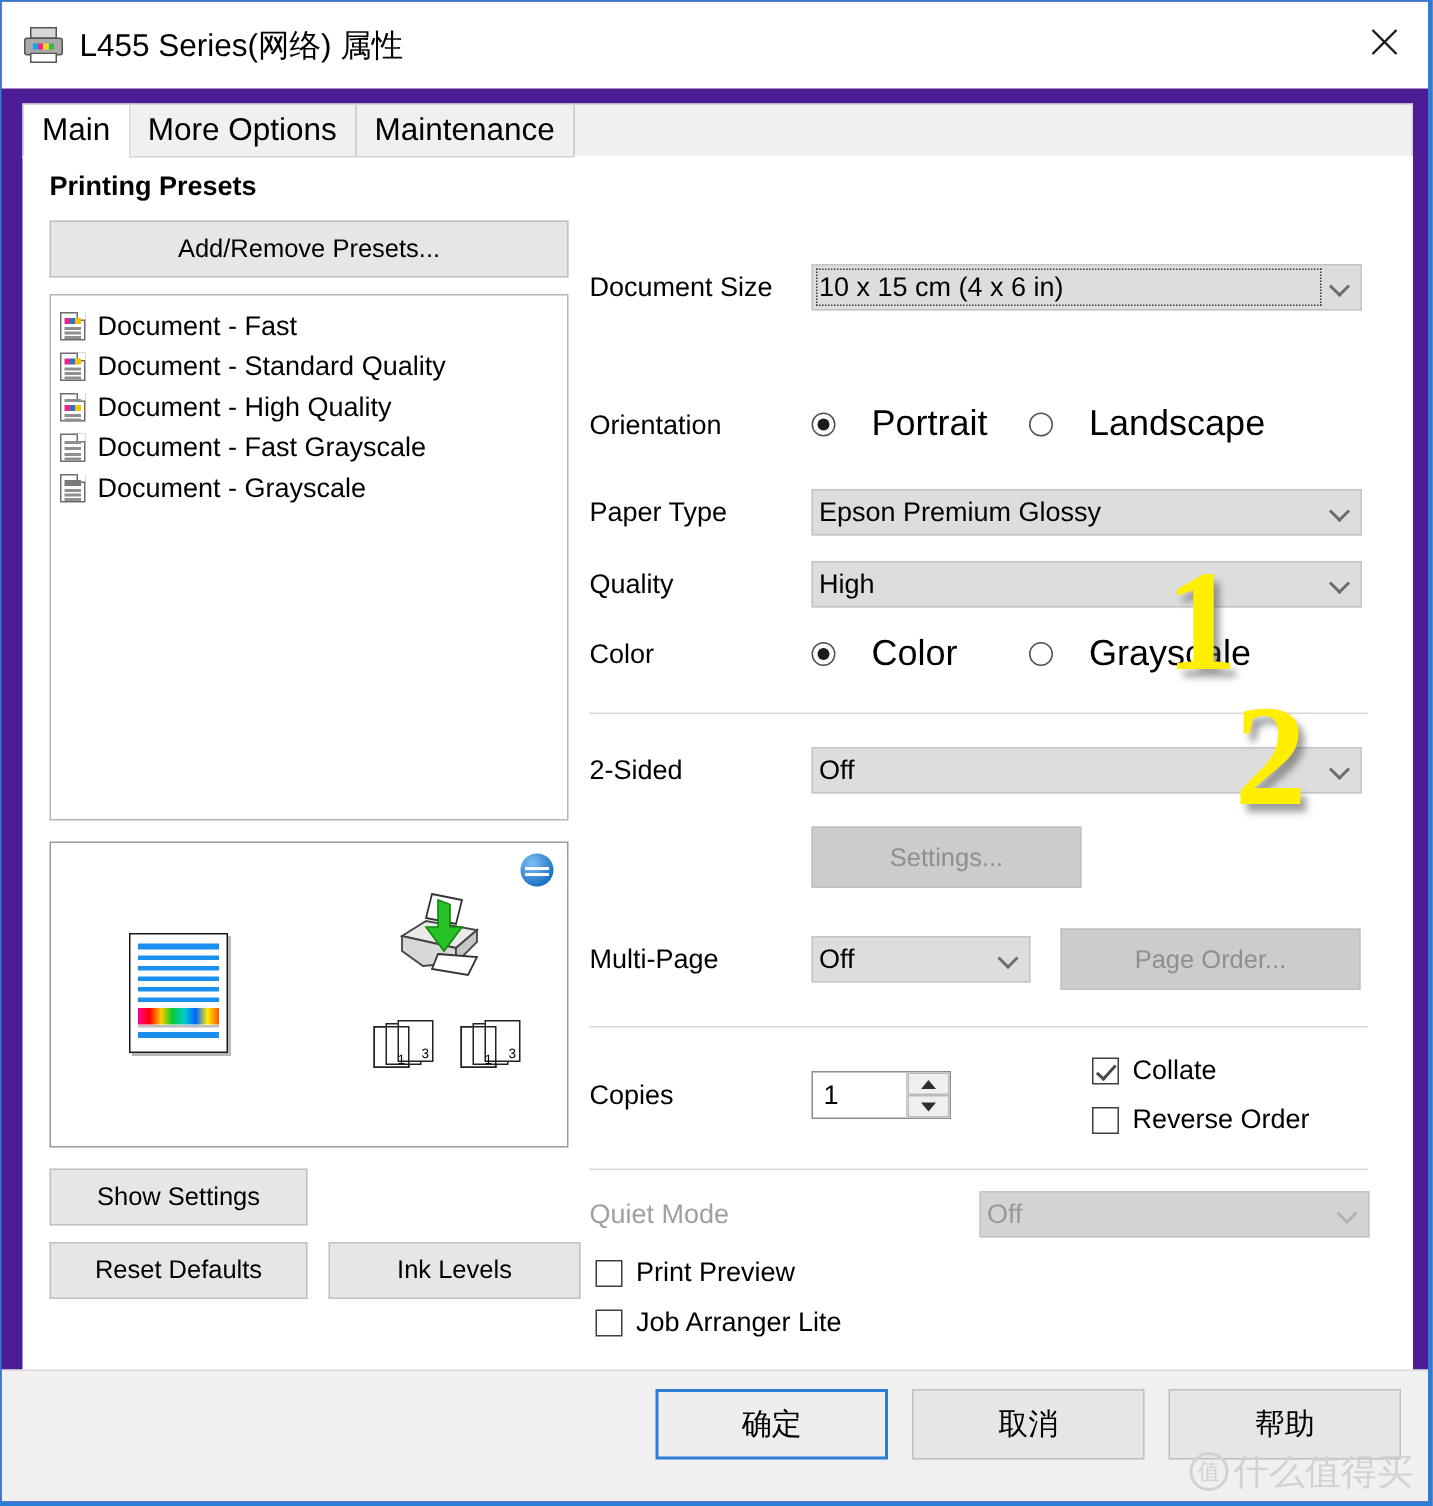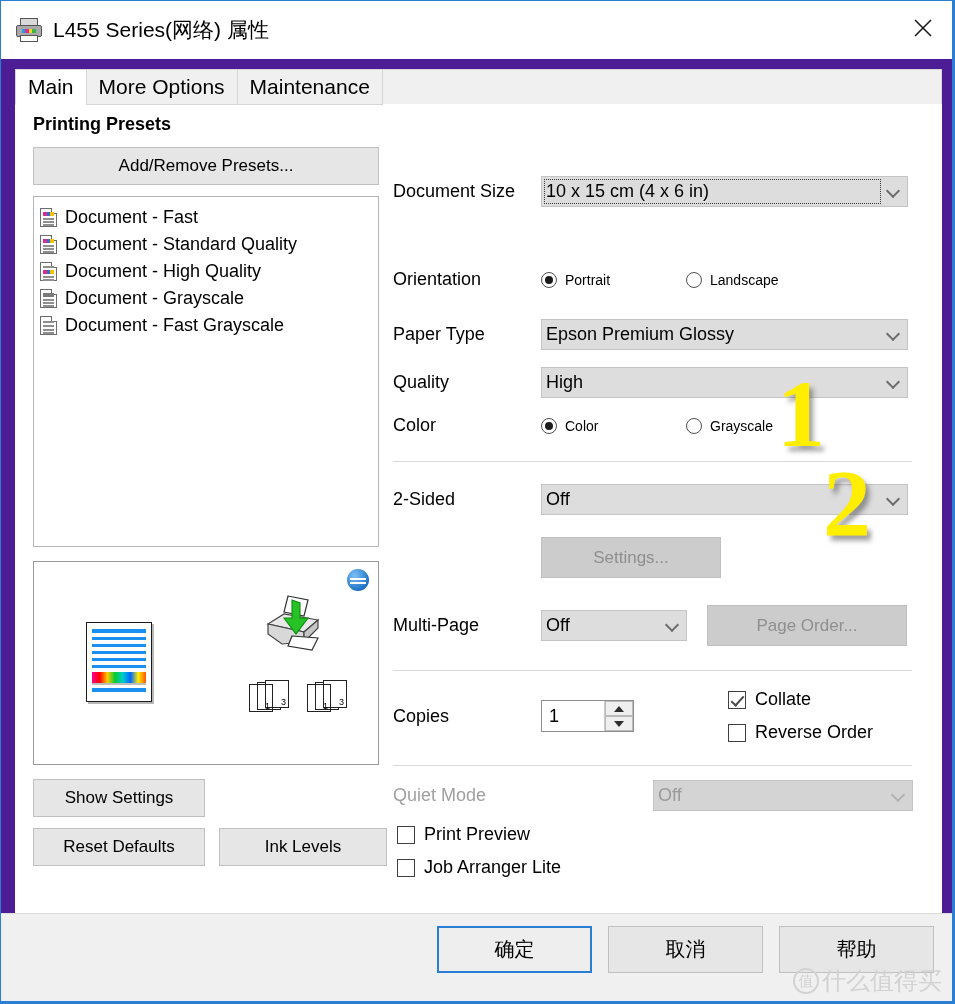--- a/index.html
+++ b/index.html
@@ -277,21 +277,21 @@
   .radio {
     width: 16px; height: 16px; border-radius: 50%;
     border: 1px solid #4f4f4f; background: #fff;
     position: relative; flex: 0 0 auto;
   }
   .radio.on::after {
     content: ""; position: absolute;
     left: 3px; top: 3px; width: 8px; height: 8px;
     border-radius: 50%; background: #1b1b1b;
   }
-  .radio-label { font-size: 14px; color: #000; margin-left: 8px; white-space: nowrap; }
+  .radio-label { font-size: 24px; color: #000; margin-left: 24px; white-space: nowrap; }
 
   .check-wrap { display: flex; align-items: center; cursor: pointer; }
   .checkbox {
     width: 18px; height: 18px;
     border: 1px solid #3f3f3f; background: #fff;
     position: relative; flex: 0 0 auto;
   }
   .checkbox.on::after {
     content: ""; position: absolute;
     left: 5px; top: 1px; width: 5px; height: 11px;
@@ -447,37 +447,37 @@
             <span class="band" style="top:13px"></span>
             <span class="band" style="top:16px"></span>
           </span>
           <span class="preset-label">Document - High Quality</span>
         </div>
 
 
         <div class="preset-item">
           <span class="doc-icon">
             <span class="fold"></span>
+            <span class="band" style="top:4px"></span>
+            <span class="band" style="top:8px"></span>
+            <span class="band" style="top:12px"></span>
+            <span class="band" style="top:15px"></span>
+          </span>
+          <span class="preset-label">Document - Fast Grayscale</span>
+        </div>
+
+        <div class="preset-item">
+          <span class="doc-icon">
+            <span class="fold"></span>
             <span class="band" style="top:3px;background:#7a7a7a;height:4px"></span>
             <span class="band" style="top:9px"></span>
             <span class="band" style="top:12px"></span>
             <span class="band" style="top:15px"></span>
           </span>
           <span class="preset-label">Document - Grayscale</span>
-        </div>
-
-        <div class="preset-item">
-          <span class="doc-icon">
-            <span class="fold"></span>
-            <span class="band" style="top:4px"></span>
-            <span class="band" style="top:8px"></span>
-            <span class="band" style="top:12px"></span>
-            <span class="band" style="top:15px"></span>
-          </span>
-          <span class="preset-label">Document - Fast Grayscale</span>
         </div>
 
       </div>
 
       <div id="preview-box">
         <div id="preview-net-icon"></div>
 
         <div id="preview-page">
           <div class="ln" style="height:4px"></div>
           <div class="ln"></div>

